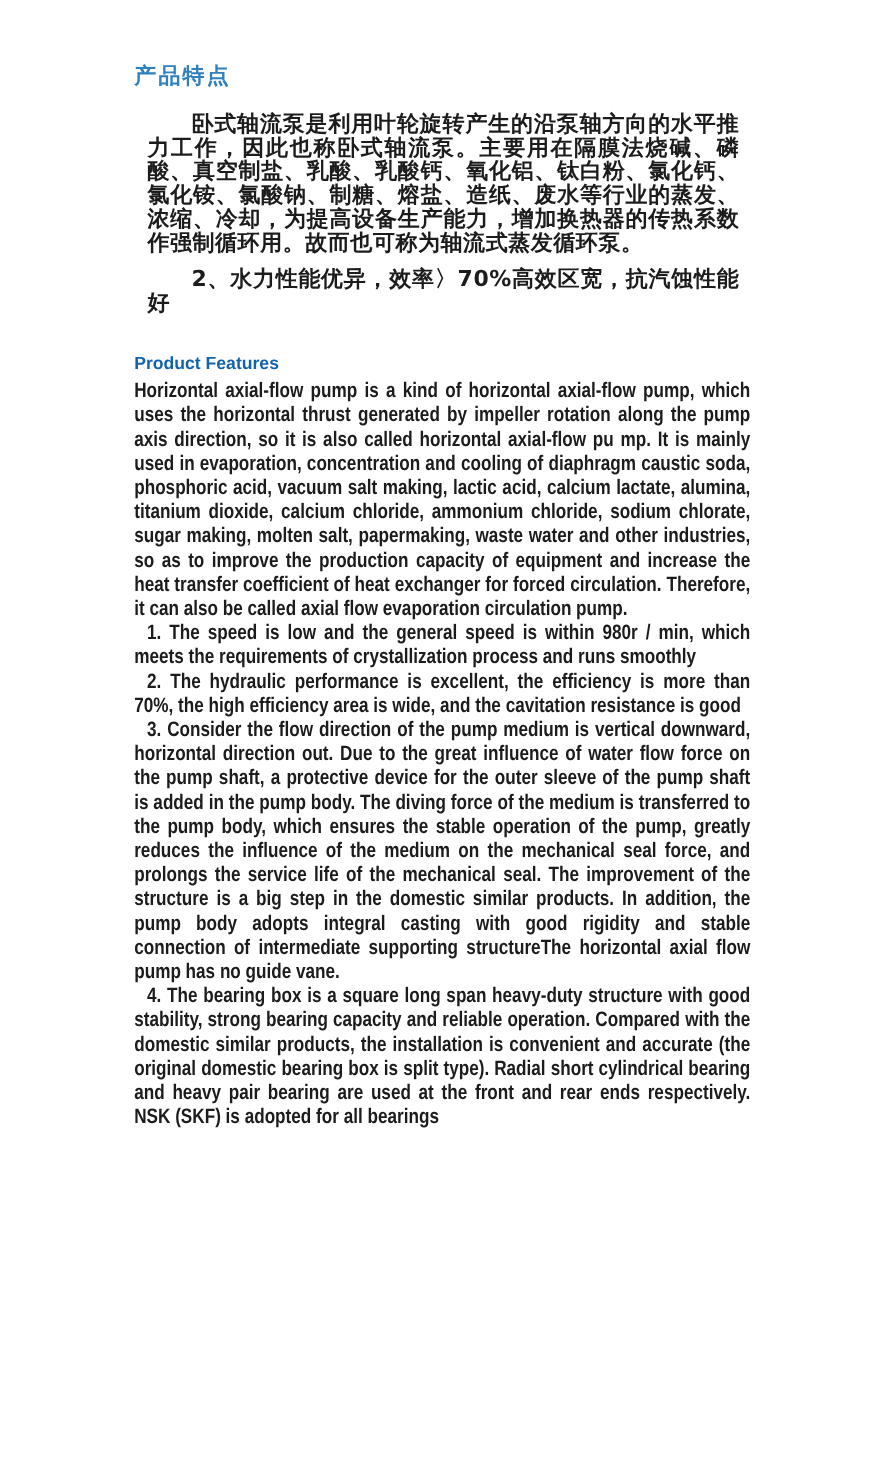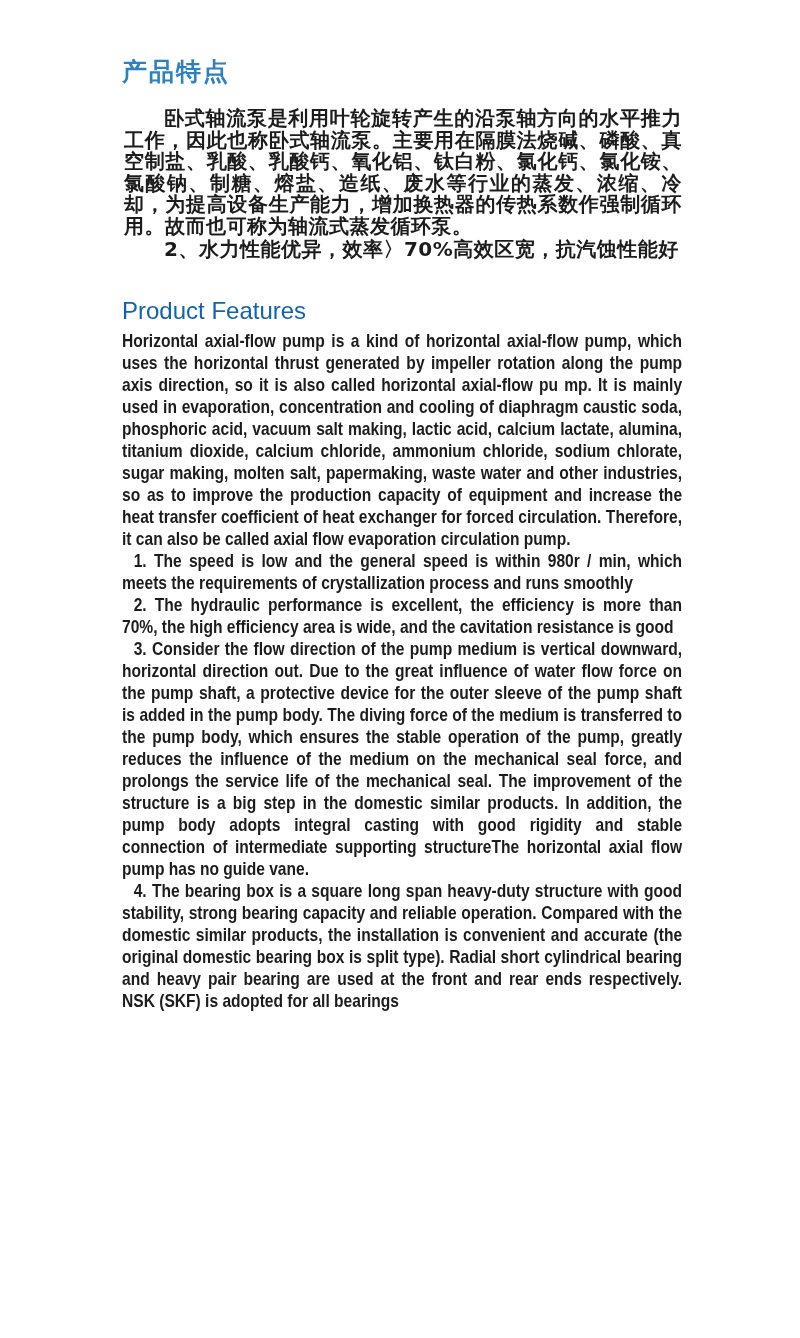--- a/index.html
+++ b/index.html
@@ -17,46 +17,46 @@
     box-sizing: border-box;
     width: 800px;
     height: 1338px;
     padding: 55px 0 0 122px;
     background: var(--page-bg, #ffffff);
   }
 
   
   .cn-title {
     margin: 0 0 20px 0;
-    font-size: 25px;
+    font-size: 20px;
     font-weight: 700;
     letter-spacing: 2px;
     color: var(--cn-title-blue, #2e80bf);
     font-family: "DejaVu Sans", sans-serif;
   }
   .cn-body {
     width: 562px;
     font-family: "DejaVu Sans", sans-serif;
     font-weight: 700;
     font-size: 20px;
     line-height: 21.5px;
     letter-spacing: 0.5px;
     color: var(--body-text, #1b1b1b);
     text-align: justify;
   }
   .cn-body p {
-    margin: 2px;
+    margin: 12px;
     text-indent: 2em;
   }
 
   
   .en-title {
     margin: 36px 0 5px 0;
-    font-size: 24px;
-    font-weight: 400;
+    font-size: 16px;
+    font-weight: 700;
     color: var(--en-title-blue, #1263ae);
   }
   .en-body {
     width: 683px;
     transform: scaleX(0.82);
     transform-origin: left top;
     font-family: "Liberation Sans", sans-serif;
     font-weight: 700;
     font-size: 19px;
     line-height: 22px;

